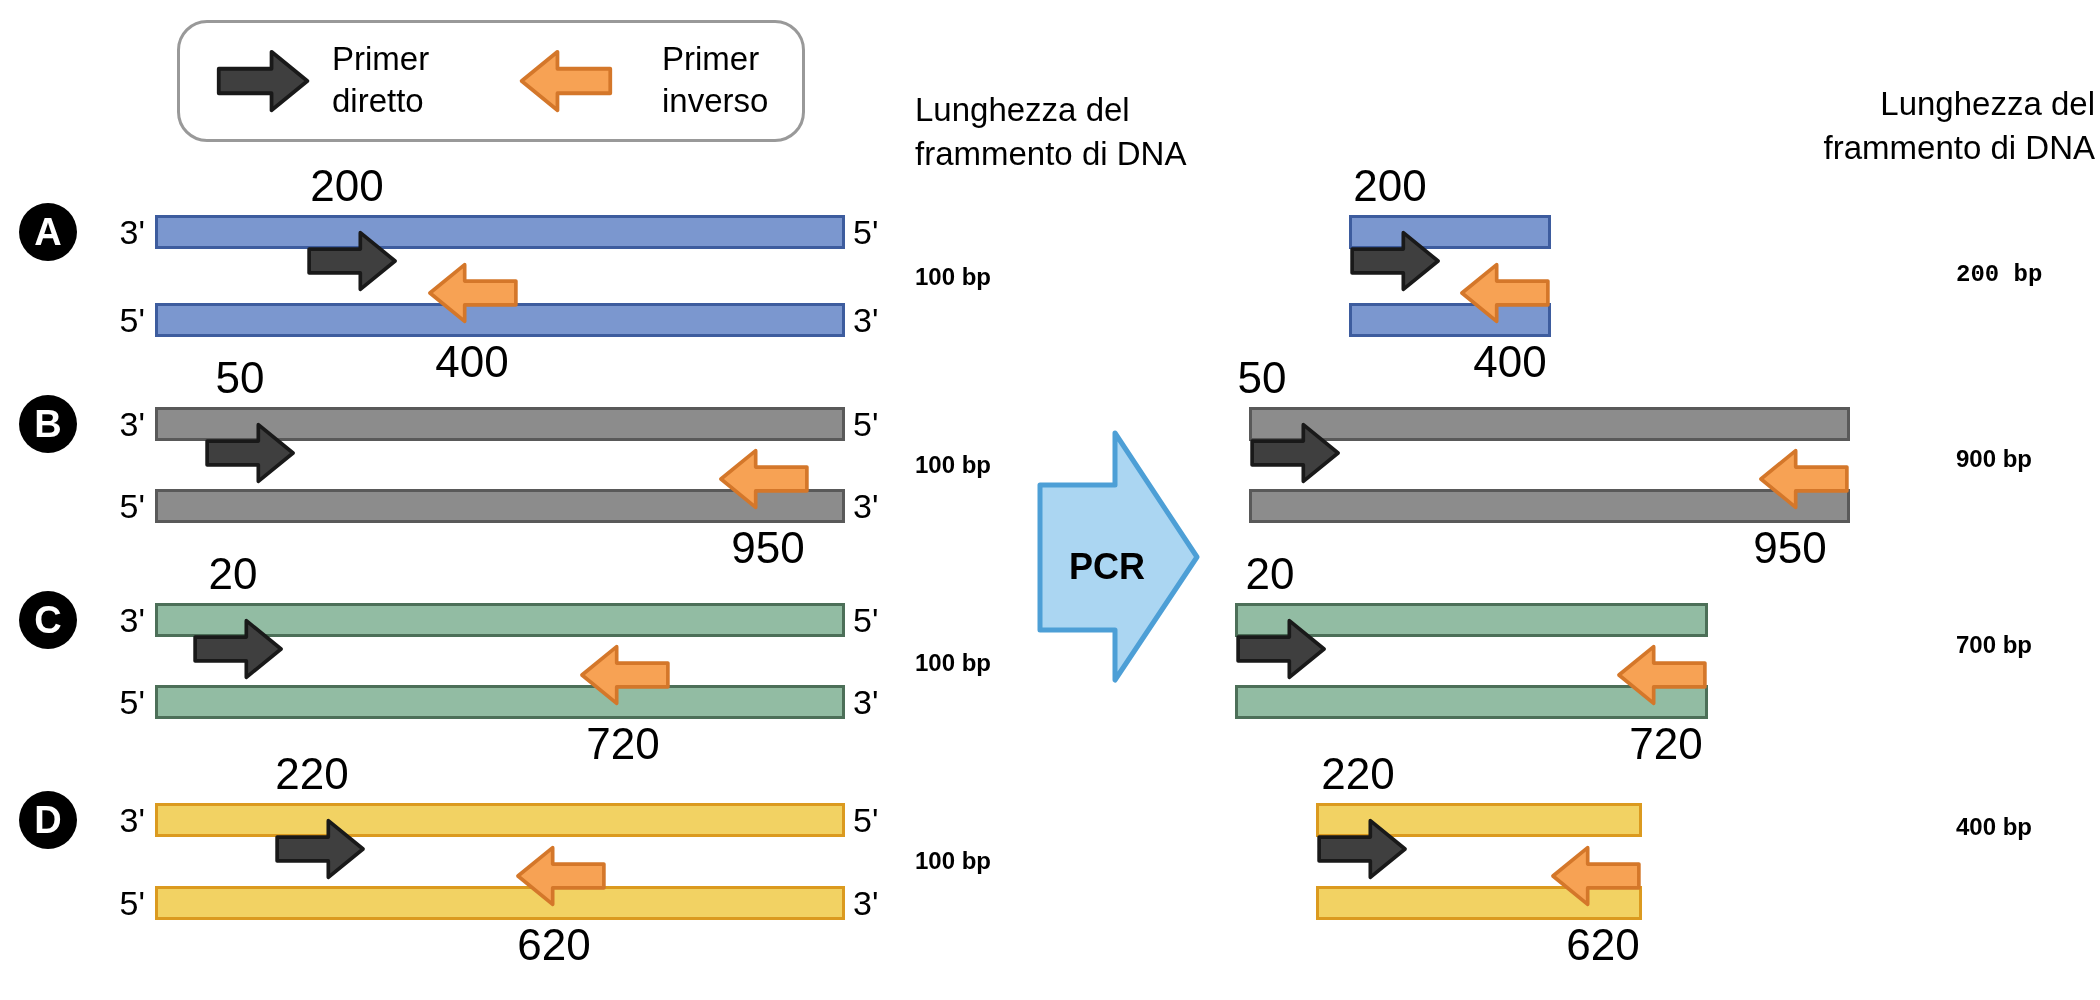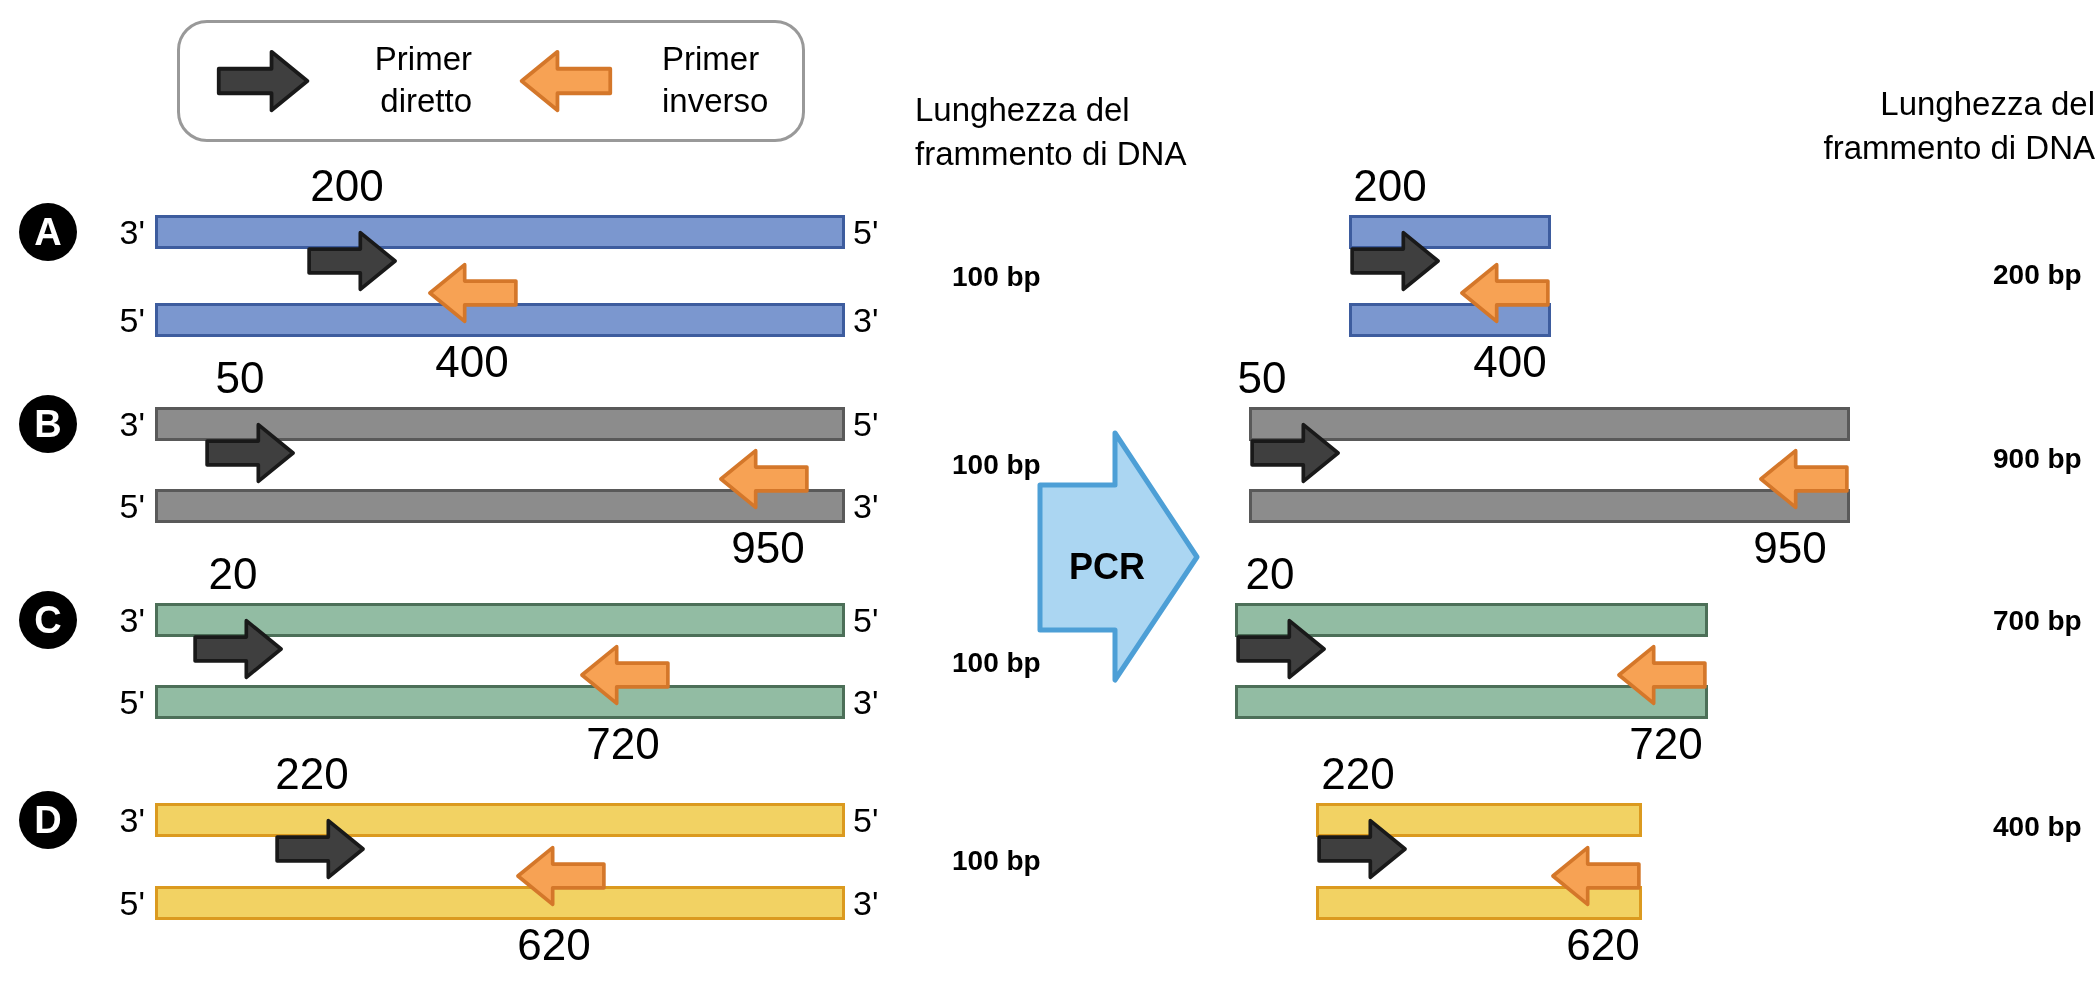--- a/index.html
+++ b/index.html
@@ -8,21 +8,21 @@
   
   .bar{position:absolute;height:34px;box-sizing:border-box;border:3px solid;}
   .bar-a{background:var(--row_a_fill);border-color:var(--row_a_border);}
   .bar-b{background:var(--row_b_fill);border-color:var(--row_b_border);}
   .bar-c{background:var(--row_c_fill);border-color:var(--row_c_border);}
   .bar-d{background:var(--row_d_fill);border-color:var(--row_d_border);}
   
   .num{position:absolute;font-size:44px;line-height:38px;transform:translateX(-50%);white-space:nowrap;}
   .end{position:absolute;font-size:34px;line-height:38px;width:50px;}
   .end.left{text-align:right;}
-  .bp{position:absolute;font-size:28px;line-height:38px;font-weight:bold;white-space:nowrap;margin-left:37px;}
+  .bp{position:absolute;font-size:24px;line-height:38px;font-weight:bold;white-space:nowrap;}
   .hdr{position:absolute;font-size:33px;line-height:44px;}
   .badge{position:absolute;width:58px;height:58px;border-radius:50%;
          background:var(--badge_bg);color:var(--badge_text);
          font-size:38px;font-weight:bold;display:flex;align-items:center;justify-content:center;}
   
   .parrow{position:absolute;width:94px;height:64px;}
   .parrow svg{display:block;width:100%;height:100%;}
   .fwd polygon{fill:var(--primer_fwd_fill);stroke:var(--primer_fwd_stroke);stroke-width:4;stroke-linejoin:round;}
   .rev polygon{fill:var(--primer_rev_fill);stroke:var(--primer_rev_stroke);stroke-width:4;stroke-linejoin:round;}
   
@@ -38,21 +38,21 @@
 </style>
 </head>
 <body>
 
 <div class="legend-box"></div>
 <div class="legend-arrow fwd parrow" style="left:216px;top:48px;">
   <svg viewBox="0 0 100 70">
       <polygon points="2,22 58,22 58,4 96,35 58,66 58,48 2,48"></polygon>
     </svg>
 </div>
-<div class="legend-label" style="left:332px;top:38px;text-align:right;">Primer diretto</div>
+<div class="legend-label" style="left:332px;top:38px;">Primer diretto</div>
 <div class="legend-arrow rev parrow" style="left:517px;top:48px;">
   <svg viewBox="0 0 100 70">
       <polygon points="98,22 42,22 42,4 4,35 42,66 42,48 98,48"></polygon>
     </svg>
 </div>
 <div class="legend-label" style="left:662px;top:38px;">Primer inverso</div>
 
 <div class="hdr" style="left:915px;top:88px;">
   <div>Lunghezza del</div>
   <div>frammento di DNA</div>
@@ -94,21 +94,21 @@
       <polygon points="2,22 58,22 58,4 96,35 58,66 58,48 2,48"></polygon>
     </svg>
 </div>
 <div class="num" style="left:1390px;top:167px;">200</div>
 <div class="parrow rev" style="left:1457px;top:261px;">
   <svg viewBox="0 0 100 70">
       <polygon points="98,22 42,22 42,4 4,35 42,66 42,48 98,48"></polygon>
     </svg>
 </div>
 <div class="num" style="left:1510px;top:343px;">400</div>
-<div class="bp" style="left:1956px;top:256px;">200 bp</div>
+<div class="bp" style="left:1956px;top:256px;font-family:Liberation Mono, monospace;">200 bp</div>
 
 <div class="badge" style="left:19px;top:395px;">B</div>
 <div class="end left" style="left:95px;top:405px;">3'</div>
 <div class="bar bar-b" style="left:155px;top:407px;width:690px;"></div>
 <div class="end" style="left:853px;top:405px;">5'</div>
 <div class="end left" style="left:95px;top:487px;">5'</div>
 <div class="bar bar-b" style="left:155px;top:489px;width:690px;"></div>
 <div class="end" style="left:853px;top:487px;">3'</div>
 <div class="parrow fwd" style="left:204px;top:421px;">
   <svg viewBox="0 0 100 70">
@@ -166,21 +166,21 @@
       <polygon points="2,22 58,22 58,4 96,35 58,66 58,48 2,48"></polygon>
     </svg>
 </div>
 <div class="num" style="left:1270px;top:555px;">20</div>
 <div class="parrow rev" style="left:1614px;top:643px;">
   <svg viewBox="0 0 100 70">
       <polygon points="98,22 42,22 42,4 4,35 42,66 42,48 98,48"></polygon>
     </svg>
 </div>
 <div class="num" style="left:1666px;top:725px;">720</div>
-<div class="bp" style="left:1956px;top:602px;text-align:right;">700 bp</div>
+<div class="bp" style="left:1956px;top:626px;text-align:right;">700 bp</div>
 
 <div class="badge" style="left:19px;top:791px;">D</div>
 <div class="end left" style="left:95px;top:801px;">3'</div>
 <div class="bar bar-d" style="left:155px;top:803px;width:690px;"></div>
 <div class="end" style="left:853px;top:801px;">5'</div>
 <div class="end left" style="left:95px;top:884px;">5'</div>
 <div class="bar bar-d" style="left:155px;top:886px;width:690px;"></div>
 <div class="end" style="left:853px;top:884px;">3'</div>
 <div class="parrow fwd" style="left:274px;top:817px;">
   <svg viewBox="0 0 100 70">

